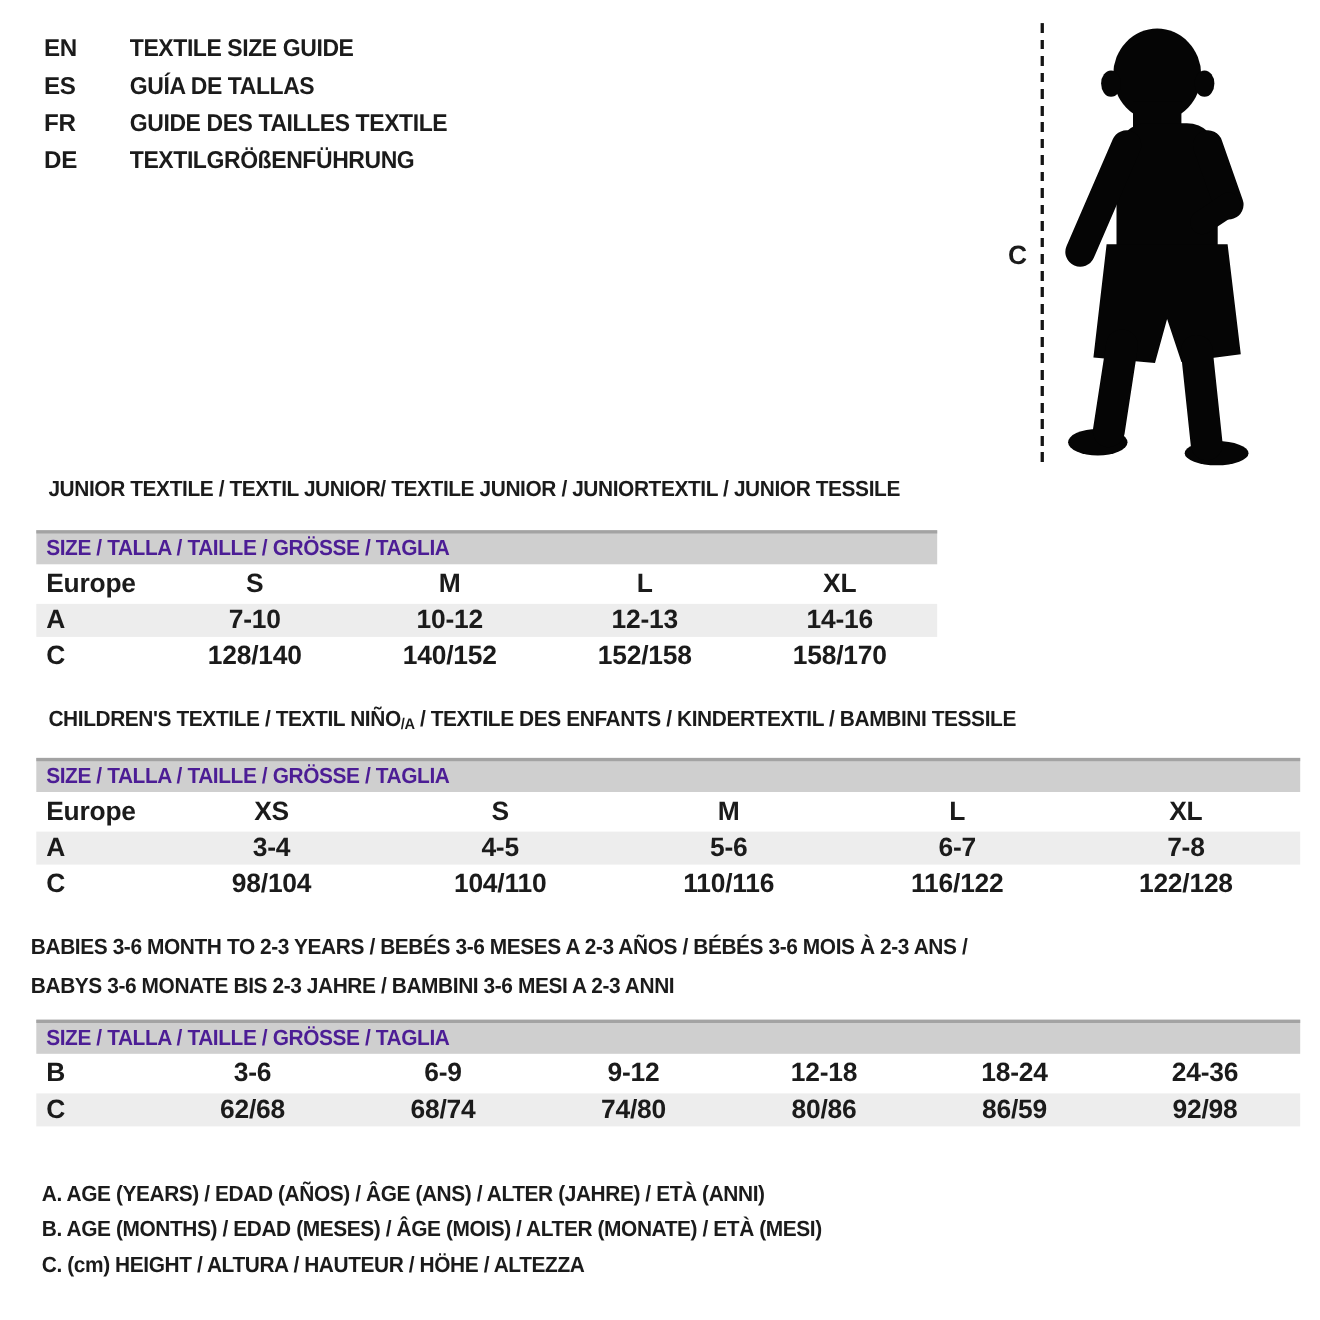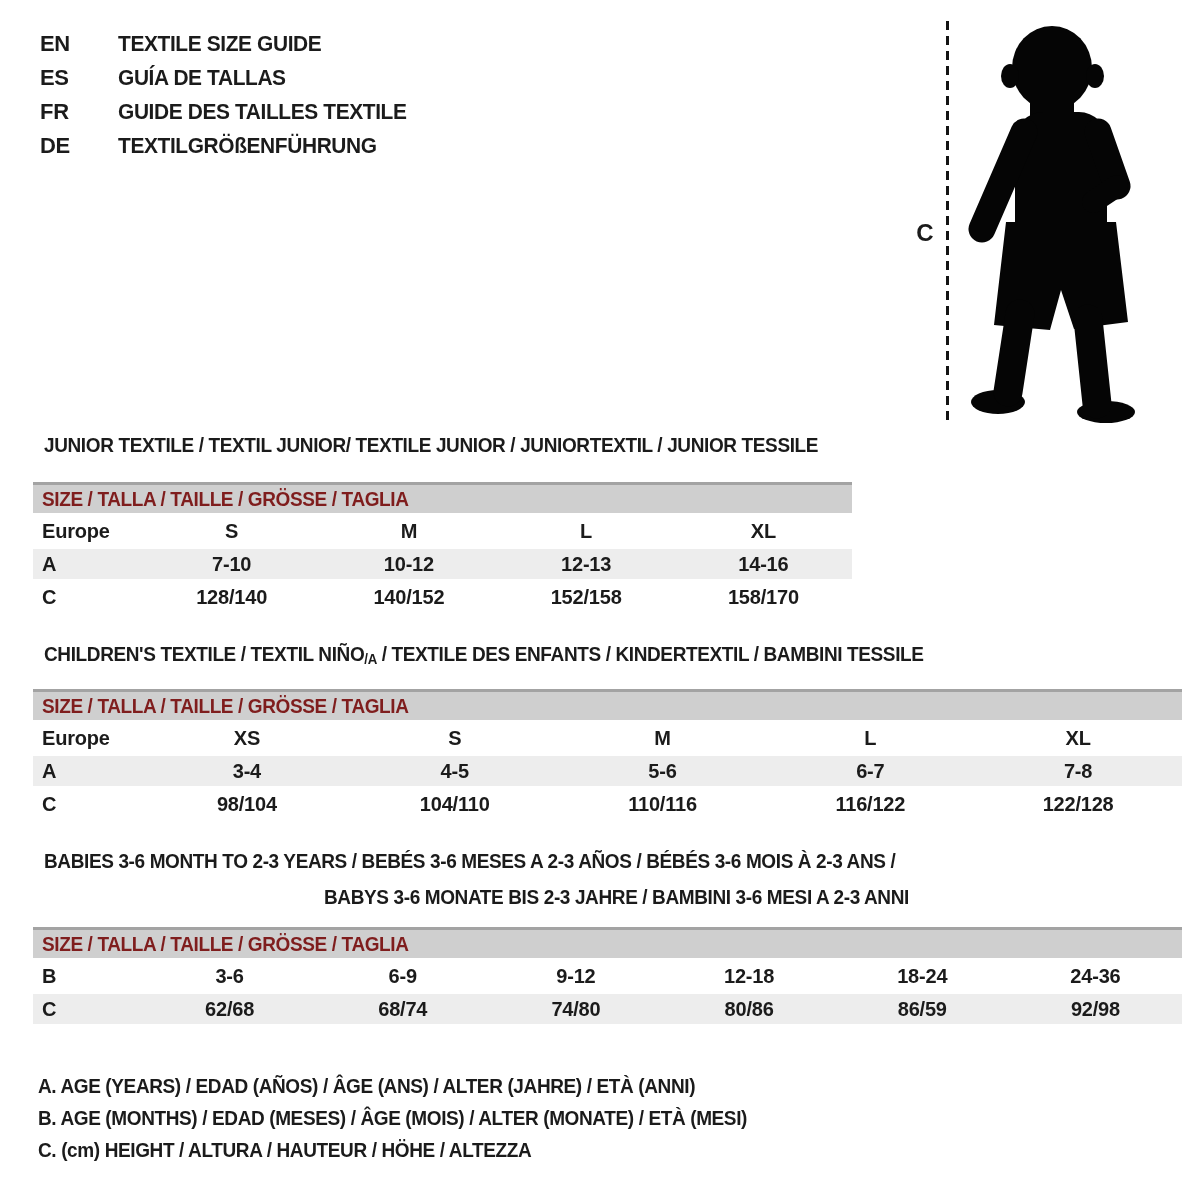--- a/index.html
+++ b/index.html
@@ -25,23 +25,23 @@
   .toddler{position:absolute;left:960px;top:24px;width:186px;height:400px;}
 
   
   .sec-title{position:absolute;font-size:20px;white-space:nowrap;letter-spacing:-0.3px;line-height:24px;}
   .sub{font-size:14px;vertical-align:-3px;}
 
   
   .table{position:absolute;left:33px;}
   .t-head{
     box-sizing:border-box;height:31px;background:#cfcfcf;border-top:3px solid #a3a3a3;
-    display:flex;align-items:center;padding-left:9px;color:#7f1d1d;font-size:20px;
+    display:flex;align-items:center;padding-left:9px;color:#4c1d95;font-size:20px;
   }
-  .t-row{display:flex;align-items:center;font-size:20px;letter-spacing:-0.2px;}
+  .t-row{display:flex;align-items:center;font-size:24px;letter-spacing:-0.2px;}
   .r36{height:36px;}
   .r30{height:30px;}
   .shaded{background:#ededed;}
   .t-label{width:110px;padding-left:9px;box-sizing:border-box;}
   .t-cell{flex:1;text-align:center;}
 
   
   .legend{position:absolute;left:38px;top:1070px;}
   .legend-line{height:32px;line-height:32px;font-size:20px;white-space:nowrap;letter-spacing:-0.3px;}
 </style>
@@ -147,21 +147,21 @@
     <div class="t-row r36">
       <div class="t-label">C</div>
       <div class="t-cell">98/104</div>
       <div class="t-cell">104/110</div>
       <div class="t-cell">110/116</div>
       <div class="t-cell">116/122</div>
       <div class="t-cell">122/128</div>
     </div>
   </div>
 
-  <div class="sec-title" style="left:44px;top:843px;line-height:36px;text-align:right;">
+  <div class="sec-title" style="left:28px;top:843px;line-height:36px;">
     <span class="cond">BABIES 3-6 MONTH TO 2-3 YEARS / BEBÉS 3-6 MESES A 2-3 AÑOS / BÉBÉS 3-6 MOIS À 2-3 ANS /</span><br>
     <span class="cond">BABYS 3-6 MONATE BIS 2-3 JAHRE / BAMBINI 3-6 MESI A 2-3 ANNI</span>
   </div>
   <div class="table" style="top:927px;width:1149px;">
     <div class="t-head">
       <span class="cond">SIZE / TALLA / TAILLE / GRÖSSE / TAGLIA</span>
     </div>
     <div class="t-row r36">
       <div class="t-label">B</div>
       <div class="t-cell">3-6</div>

